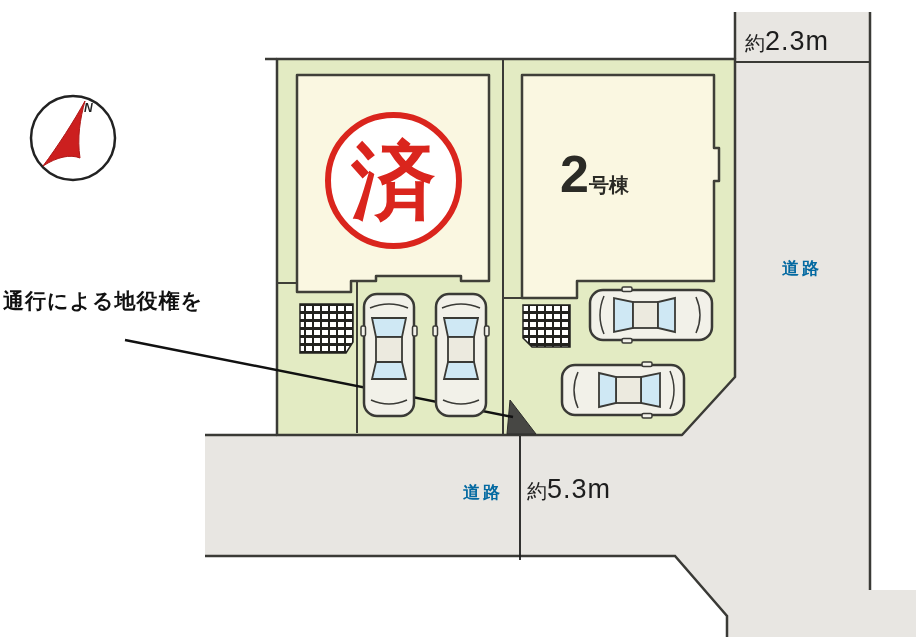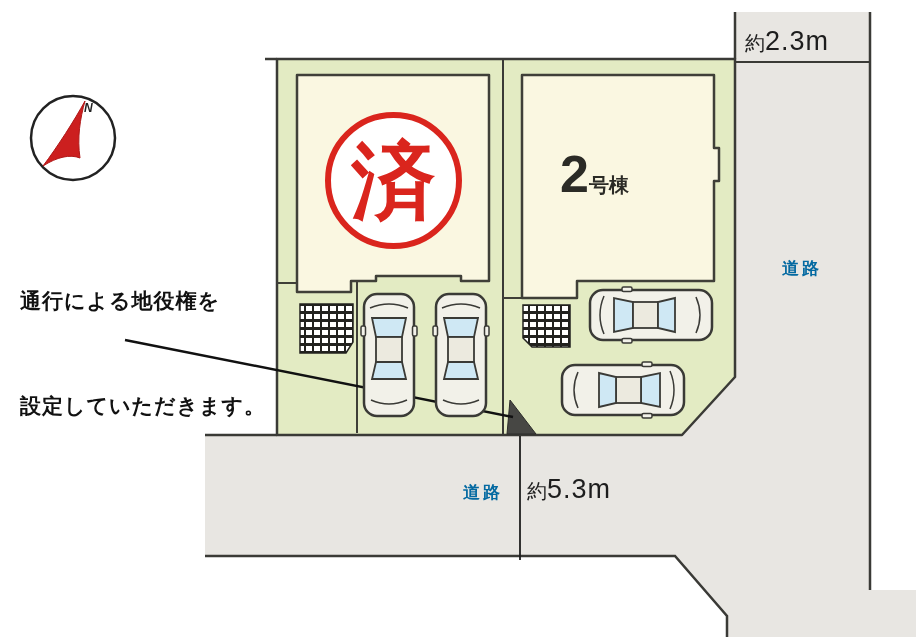--- a/index.html
+++ b/index.html
@@ -3,21 +3,21 @@
 <meta charset="utf-8">
 <style>
   html,body{margin:0;padding:0;background:#fff;}
   #stage{
     position:relative;width:916px;height:637px;background:#ffffff;overflow:hidden;
     font-family:"Liberation Sans","DejaVu Sans",sans-serif;
   }
   .abs{position:absolute;}
   svg{display:block;}
   .annotation{
-    left:20px;top:213px;font-size:21px;font-weight:bold;color:#111;
+    left:3px;top:213px;font-size:21px;font-weight:bold;color:#111;
     line-height:35px;letter-spacing:1px;white-space:pre;
   }
   .dim{
     display:flex;align-items:baseline;color:#1d1d1d;white-space:nowrap;
   }
   .dim .prefix{font-size:20px;}
   .dim .value{font-size:27px;letter-spacing:1px;}
   .dim-right{left:745px;top:26px;}
   .dim-bottom{left:527px;top:474px;}
   .road-label{
@@ -99,21 +99,20 @@
     <g>
       <circle cx="73" cy="138" r="42" fill="#ffffff" stroke="#222" stroke-width="2.5"></circle>
       <path d="M85,101 C74,121 58,146 43,166 C57,157 70,154 80,158 C77,138 80,119 85,101 Z" fill="#cc1f1f" stroke="#b01717" stroke-width="1"></path>
     </g>
   </svg>
 
   <div class="abs north-label">N</div>
 
   <div class="abs annotation">
     <div>通行による地役権を</div>
-    <div>設定していただきます。</div>
   </div>
 
   <div class="abs stamp">
     <span>済</span>
   </div>
 
   <div class="abs unit-label">
     <span class="num">2</span>
     <span class="suffix">号棟</span>
   </div>

